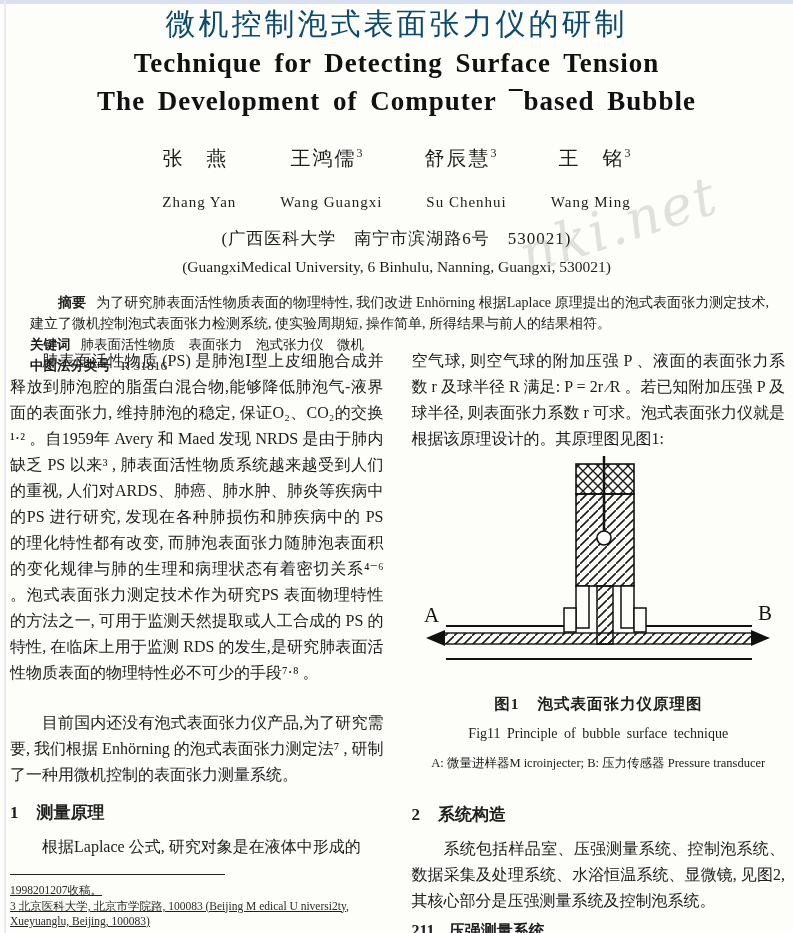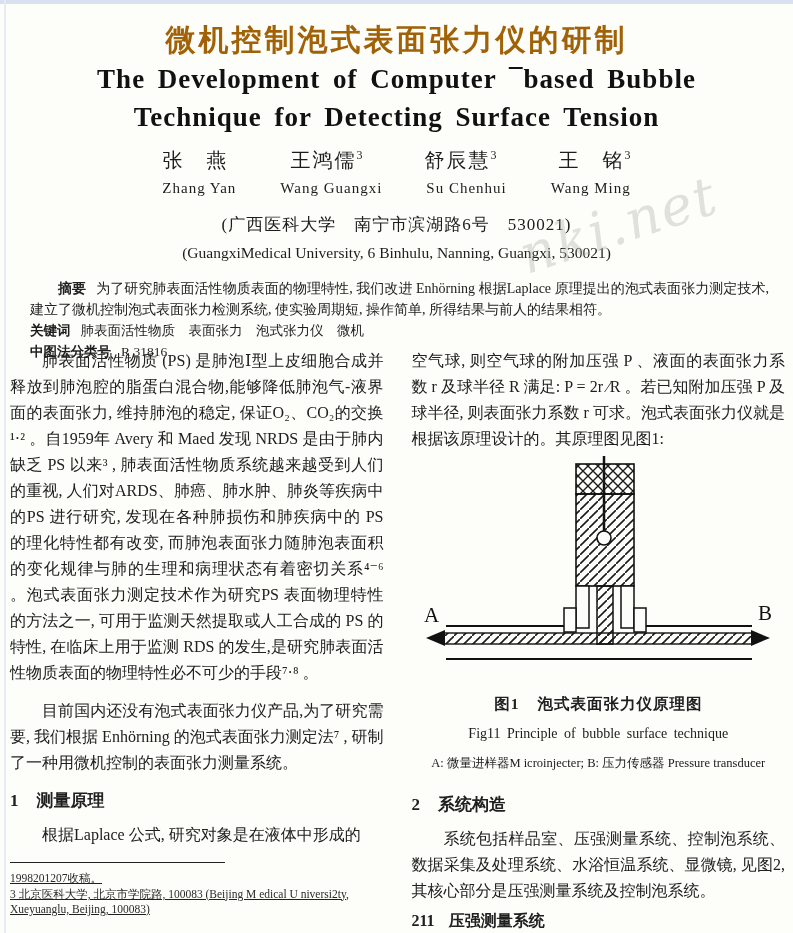--- a/index.html
+++ b/index.html
@@ -6,53 +6,53 @@
   body { background:#ffffff; }
   .page {
     position:relative; width:793px; height:933px; overflow:hidden;
     background:#fdfdfa; color:#1d1d1d;
     font-family:"Liberation Serif","DejaVu Serif",serif;
   }
   .edge-top { position:absolute; top:0; left:0; right:0; height:4px; background:#d9e0f0; }
   .edge-left { position:absolute; top:0; left:4px; bottom:0; width:2px; background:#e7ebf5; }
 
   .title-cn {
-    margin-top:20px; text-align:center;
-    font-size:30px; font-weight:700; letter-spacing:3px; color:#a16207;
+    margin-top:4px; text-align:center;
+    font-size:30px; font-weight:400; letter-spacing:3px; color:#0c4a6e;
   }
   .title-en {
     text-align:center; font-weight:bold; font-size:27px; line-height:1.4;
     letter-spacing:1px; word-spacing:5px; color:#111;
   }
   .authors-row {
-    margin-top:10px; display:flex; justify-content:center; gap:62px;
+    margin-top:24px; display:flex; justify-content:center; gap:62px;
     font-size:20px; letter-spacing:2px;
   }
   .author sup { font-size:12px; letter-spacing:0; }
   .pinyin-row {
-    margin-top:6px; display:flex; justify-content:center; gap:44px;
+    margin-top:22px; display:flex; justify-content:center; gap:44px;
     font-size:15px; letter-spacing:1px;
   }
   .affil-cn { margin-top:16px; text-align:center; font-size:17px; letter-spacing:1px; }
   .affil-en { margin-top:8px; text-align:center; font-size:15.5px; }
 
   .abstract-block {
     margin:16px 24px 0 30px; font-size:14px; line-height:21px;
     text-align:justify; text-indent:2em; color:#222;
   }
   .meta-line { margin:0 24px 0 30px; font-size:13.5px; line-height:21px; }
   .label-bold { font-weight:bold; margin-right:10px; }
 
   .columns {
     position:absolute; top:348px; left:10px; width:775px;
     display:flex; gap:28px;
   }
   .col { width:380px; font-size:16px; line-height:26px; text-align:justify; color:#202020; }
   .col p.indent { text-indent:2em; }
-  .col .para-gap { margin-top:12px; }
+  .col .para-gap { margin-top:24px; }
   .sec-heading { font-weight:bold; font-size:17px; margin:12px 0 8px 0; text-align:left; }
   .sec-heading .num { margin-right:18px; }
   .subsec-heading { font-weight:bold; font-size:16px; margin:4px 0 2px 0; text-align:left; }
   .subsec-heading .num { margin-right:14px; }
 
   .footnote-area { margin-top:14px;text-decoration:underline; }
   .footnote-rule { width:215px; height:0; border-top:1.5px solid #222; margin-bottom:8px; }
   .footnote-text { font-size:11.5px; line-height:15.5px; text-align:left; color:#2a2a2a; }
 
   .figure-wrap { margin-top:4px; text-align:center; }
@@ -73,22 +73,22 @@
 <body>
 
 <div class="page">
   <div class="edge-top"></div>
   <div class="edge-left"></div>
 
   <div class="watermark">nki.net</div>
 
   <h1 class="title-cn">微机控制泡式表面张力仪的研制</h1>
   <div class="title-en">
+    <div>Technique for Detecting Surface Tension</div>
     <div>The Development of Computer ¯based Bubble</div>
-    <div>Technique for Detecting Surface Tension</div>
   </div>
 
   <div class="authors-row">
     <span class="author"><span>张　燕</span><sup></sup></span>
     <span class="author"><span>王鸿儒</span><sup>3</sup></span>
     <span class="author"><span>舒辰慧</span><sup>3</sup></span>
     <span class="author"><span>王　铭</span><sup>3</sup></span>
   </div>
   <div class="pinyin-row">
     <span>Zhang Yan</span>
@@ -168,21 +168,21 @@
 
           <line x1="28" y1="203" x2="334" y2="203" stroke="#111" stroke-width="1.8"></line>
         </svg>
         <div class="fig-caption-cn">
           <span>图1</span><span class="gap"></span><span>泡式表面张力仪原理图</span>
         </div>
         <div class="fig-caption-en">Fig11   Principle of bubble surface technique</div>
         <div class="fig-caption-notes">A:  微量进样器M icroinjecter;   B:  压力传感器 Pressure transducer</div>
       </div>
 
-      <div class="sec-heading" style="margin-top:16px;">
+      <div class="sec-heading" style="margin-top:26px;">
         <span class="num">2</span><span>系统构造</span>
       </div>
       <p class="indent">系统包括样品室、压强测量系统、控制泡系统、数据采集及处理系统、水浴恒温系统、显微镜, 见图2, 其核心部分是压强测量系统及控制泡系统。</p>
       <div class="subsec-heading">
         <span class="num">211</span><span>压强测量系统</span>
       </div>
       <p class="indent">
         
       </p>
     </div>

